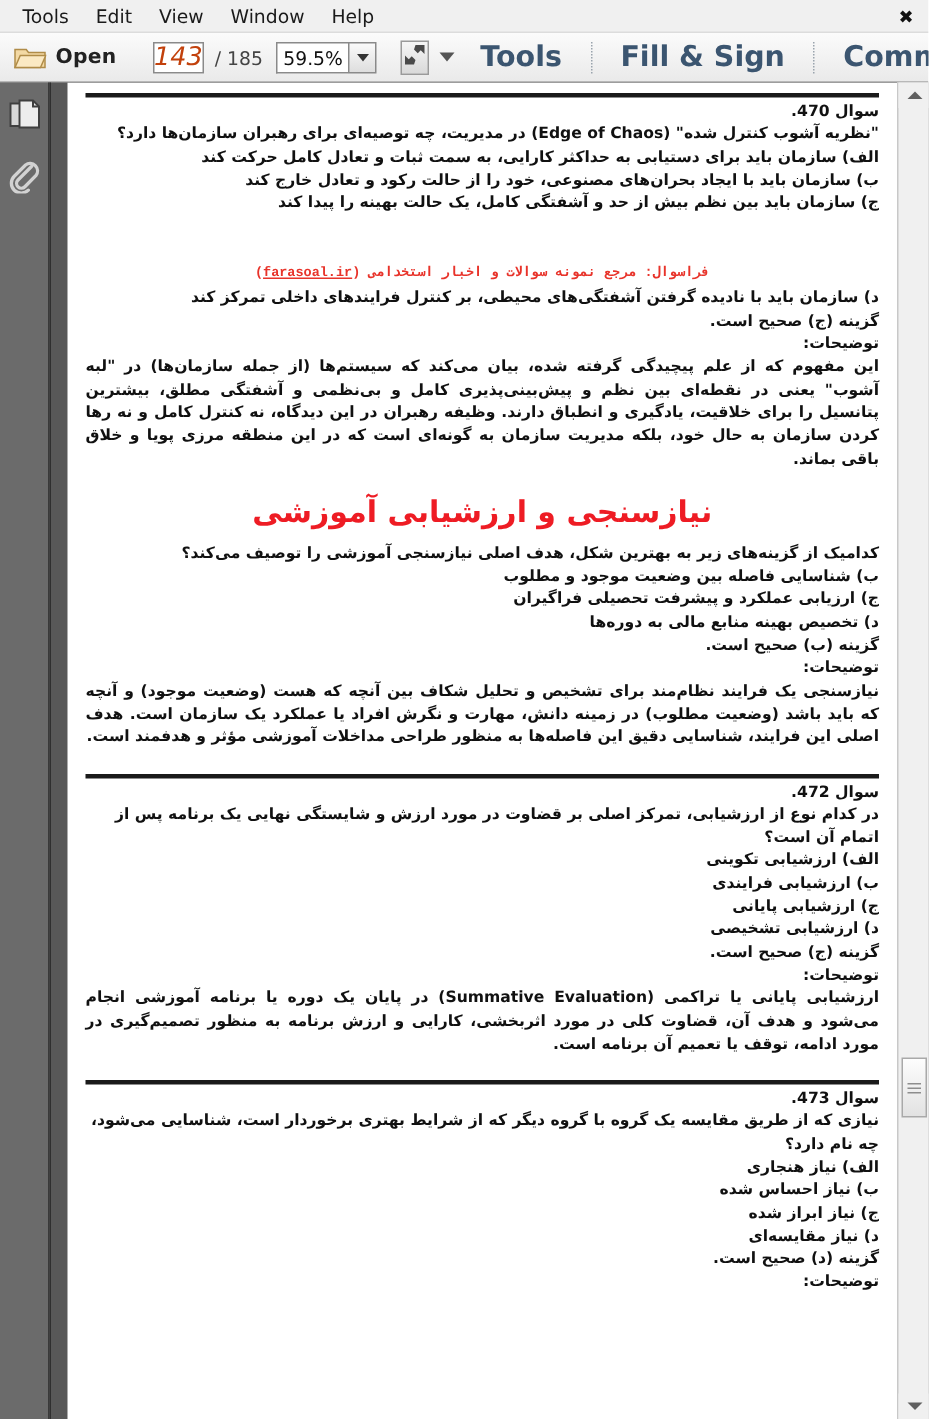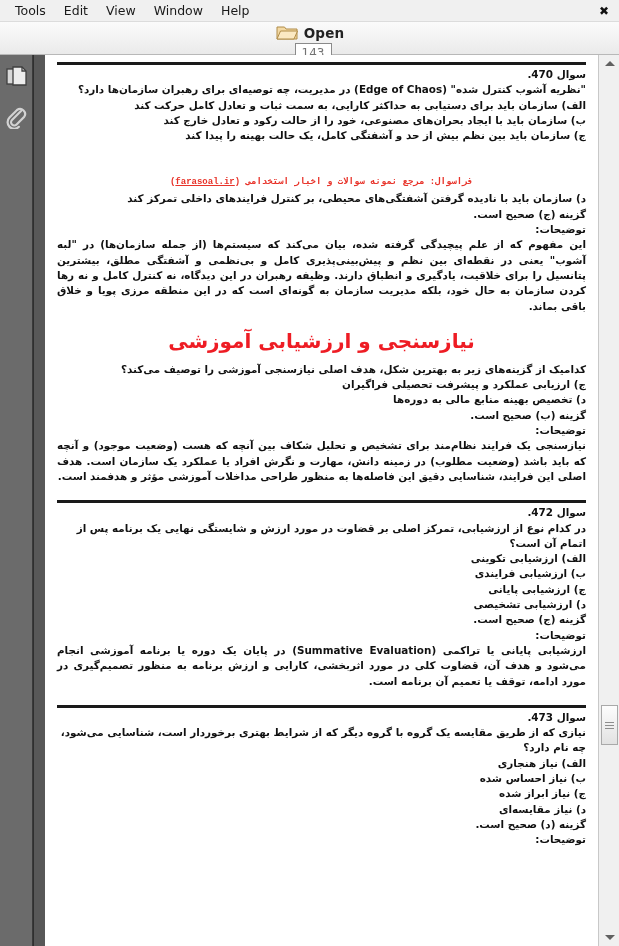--- a/index.html
+++ b/index.html
@@ -37,42 +37,41 @@
 
   
   .toolbar {
     height: 33px;
     background: linear-gradient(#fbfbfb, #eaeaea);
     border-bottom: 1px solid #b8b8b8;
     display: flex;
     align-items: center;
     padding-left: 7px;
     gap: 0px;
-    flex-direction: column;
   }
   .tb-open {
     display: flex; align-items: center; gap: 6px;
     padding: 2px 8px 2px 2px;
   }
   .folder-icon { width: 22px; height: 17px; position: relative; display:block; }
   .tb-open-label {
     font-size: 13.5px; font-weight: bold; color: #222;
     letter-spacing: .2px;
   }
   .vsep { width: 1px; height: 20px; background: #c2c2c2; margin: 0 8px; }
   .vsep-dot {
     width: 0; height: 21px; margin: 0 9px;
     border-left: 1px dotted #9aa4ad;
   }
   .pagefield {
     width: 37px; height: 21px;
     border: 1px solid #8a8a8a;
     background: #fff;
-    font-size: 12px; color: #737373;
-    text-align: center; line-height: 19px;
+    font-size: 17px; color: #c2410c;
+    text-align: center; line-height: 19px; font-style: italic;
   }
   .pagetotal { font-size: 12.5px; color: #444; margin-left: 7px; white-space: nowrap; }
   .zoomwrap { display: flex; align-items: center; margin-left: 9px; }
   .zoomfield {
     width: 48px; height: 21px;
     border: 1px solid #8a8a8a; border-right: none;
     background: #fff; font-size: 12.5px; color: #111;
     text-align: center; line-height: 19px;
   }
   .zoomarrow {
@@ -319,20 +318,21 @@
 
         <div class="txt">د) سازمان باید با نادیده گرفتن آشفتگی‌های محیطی، بر کنترل فرایندهای داخلی تمرکز کند</div>
         <div class="txt">گزینه (ج) صحیح است.</div>
         <div class="txt">توضیحات:</div>
         <div class="txt just">این مفهوم که از علم پیچیدگی گرفته شده، بیان می‌کند که سیستم‌ها (از جمله سازمان‌ها) در "لبه آشوب" یعنی در نقطه‌ای بین نظم و پیش‌بینی‌پذیری کامل و بی‌نظمی و آشفتگی مطلق، بیشترین پتانسیل را برای خلاقیت، یادگیری و انطباق دارند. وظیفه رهبران در این دیدگاه، نه کنترل کامل و نه رها کردن سازمان به حال خود، بلکه مدیریت سازمان به گونه‌ای است که در این منطقه مرزی پویا و خلاق باقی بماند.</div>
 
         <div class="section-head">نیازسنجی و ارزشیابی آموزشی</div>
 
         <div class="q-block">
           <div class="txt">کدامیک از گزینه‌های زیر به بهترین شکل، هدف اصلی نیازسنجی آموزشی را توصیف می‌کند؟</div>
+          <div class="txt">ب) شناسایی فاصله بین وضعیت موجود و مطلوب</div>
           <div class="txt">ج) ارزیابی عملکرد و پیشرفت تحصیلی فراگیران</div>
           <div class="txt">د) تخصیص بهینه منابع مالی به دوره‌ها</div>
           <div class="txt">گزینه (ب) صحیح است.</div>
           <div class="txt">توضیحات:</div>
           <div class="txt just">نیازسنجی یک فرایند نظام‌مند برای تشخیص و تحلیل شکاف بین آنچه که هست (وضعیت موجود) و آنچه که باید باشد (وضعیت مطلوب) در زمینه دانش، مهارت و نگرش افراد یا عملکرد یک سازمان است. هدف اصلی این فرایند، شناسایی دقیق این فاصله‌ها به منظور طراحی مداخلات آموزشی مؤثر و هدفمند است.</div>
         </div>
 
         <div class="spacer-md"></div>
         <hr class="rule">
 

